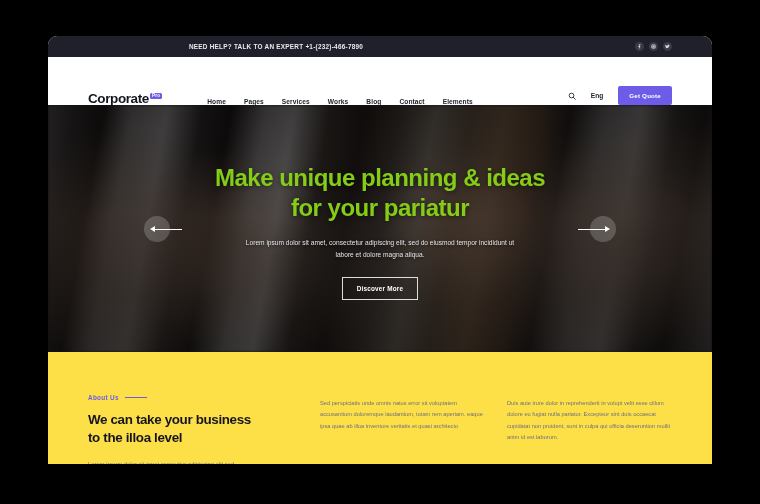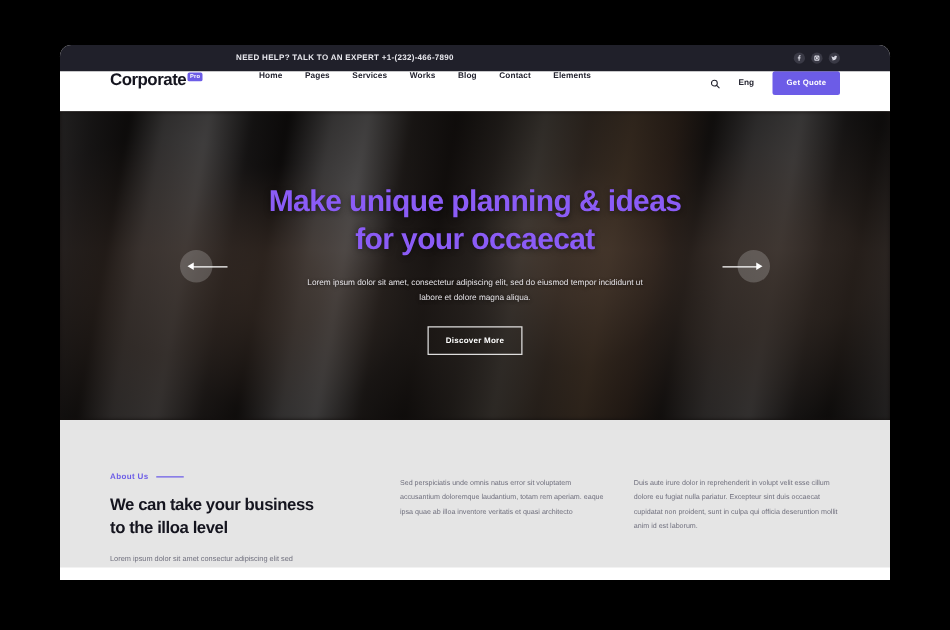--- a/index.html
+++ b/index.html
@@ -63,24 +63,24 @@
     border-radius: 50%;
     background: #3a3a46;
     display: flex;
     align-items: center;
     justify-content: center;
   }
   .soc svg { width: 5px; height: 5px; fill: #d8d8e2; display:block; }
 
   
   .navbar {
-    height: 32px;
+    height: 48px;
     background: #ffffff;
     display: flex;
-    align-items: flex-start;
+    align-items: flex-end;
     padding: 0 40px;
   }
   .brand {
     display: flex;
     align-items: flex-start;
     gap: 1px;
   }
   .brand-name {
     font-size: 13.5px;
     font-weight: bold;
@@ -180,21 +180,21 @@
     z-index: 3;
     height: 100%;
     display: flex;
     flex-direction: column;
     align-items: center;
     justify-content: center;
     text-align: center;
     padding-top: 6px;
   }
   .hero-title {
-    color: #8b5cf6;
+    color: #84cc16;
     font-size: 24px;
     line-height: 1.28;
     font-weight: bold;
     letter-spacing: -0.5px;
     max-width: 400px;
     text-shadow: 0 1px 5px rgba(0,0,0,0.45);
   }
   .hero-sub {
     color: #e4e2e6;
     font-size: 6.6px;
@@ -243,21 +243,21 @@
     width: 0; height: 0;
     border-top: 3px solid transparent;
     border-bottom: 3px solid transparent;
     transform: translateY(-50%);
   }
   .hero-arrow.prev .head { left: 6px; border-right: 5px solid #ffffff; }
   .hero-arrow.next .head { right: 6px; border-left: 5px solid #ffffff; }
 
   
   .about {
-    background: #e5e5e5;
+    background: #fde047;
     padding: 42px 40px 0 40px;
     display: flex;
     gap: 22px;
   }
   .about-left { width: 210px; flex: none; }
   .eyebrow-row {
     display: flex;
     align-items: center;
     gap: 6px;
   }
@@ -358,21 +358,21 @@
         <span class="head"></span>
       </div>
       <div class="hero-arrow next">
         <span class="line"></span>
         <span class="head"></span>
       </div>
 
       <div class="hero-inner">
         <h1 class="hero-title">
           <span>Make unique planning &amp; ideas</span><br>
-          <span>for your occaecat</span>
+          <span>for your pariatur</span>
         </h1>
         <p class="hero-sub">Lorem ipsum dolor sit amet, consectetur adipiscing elit, sed do eiusmod tempor incididunt ut labore et dolore magna aliqua.</p>
         <button class="hero-btn">Discover More</button>
       </div>
     </div>
 
     <div class="about">
       <div class="about-left">
         <div class="eyebrow-row">
           <span class="eyebrow">About Us</span>

